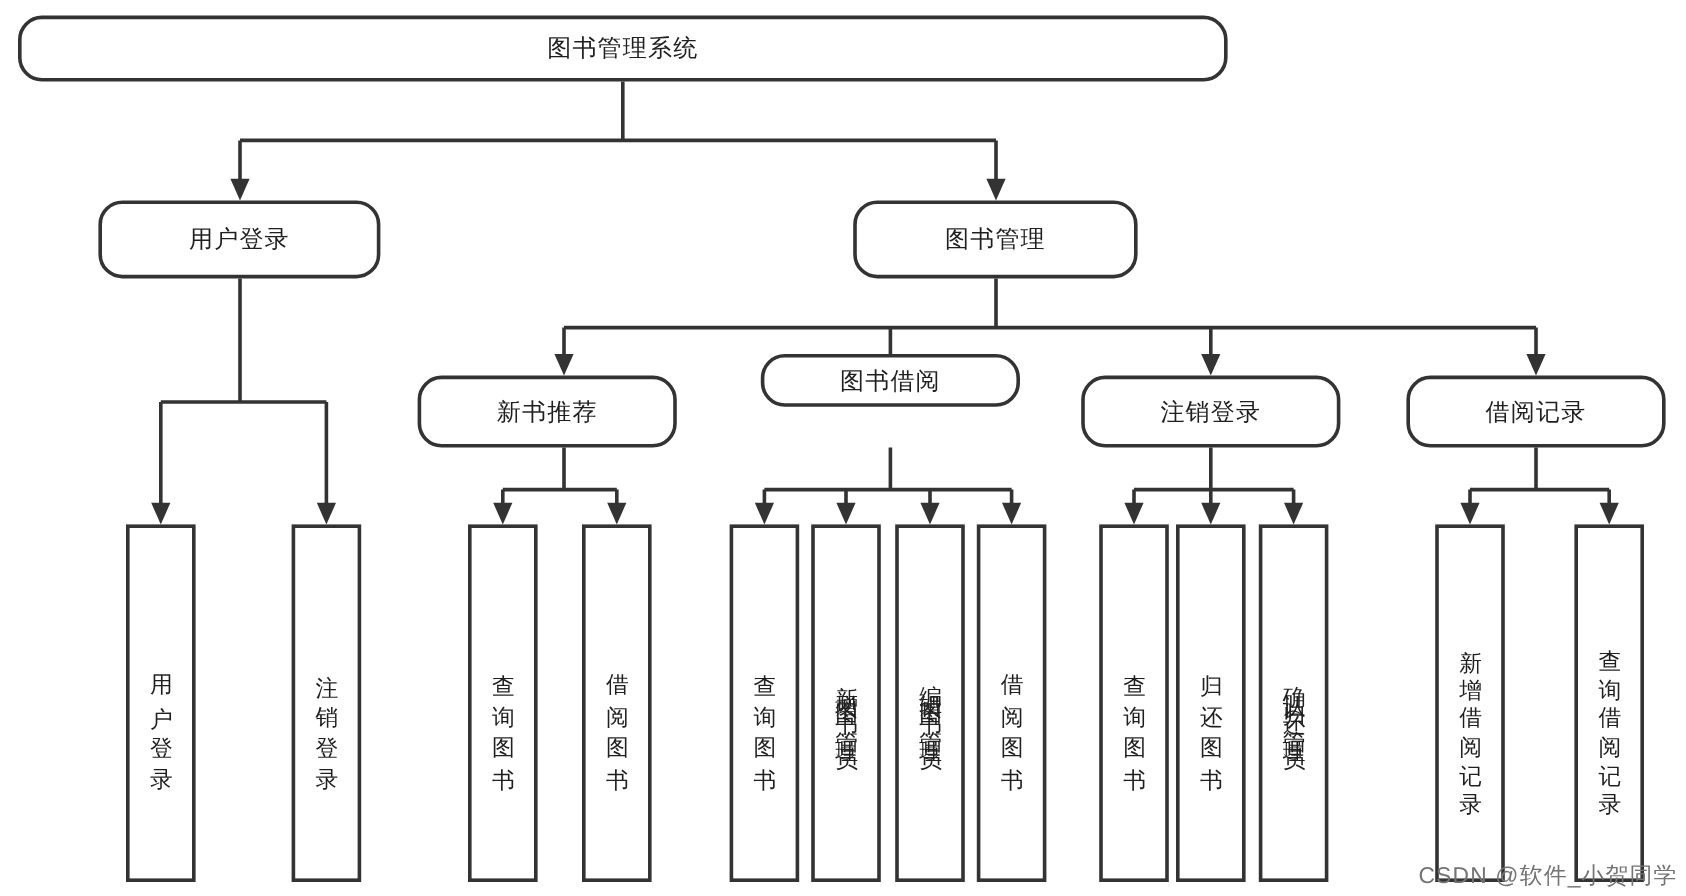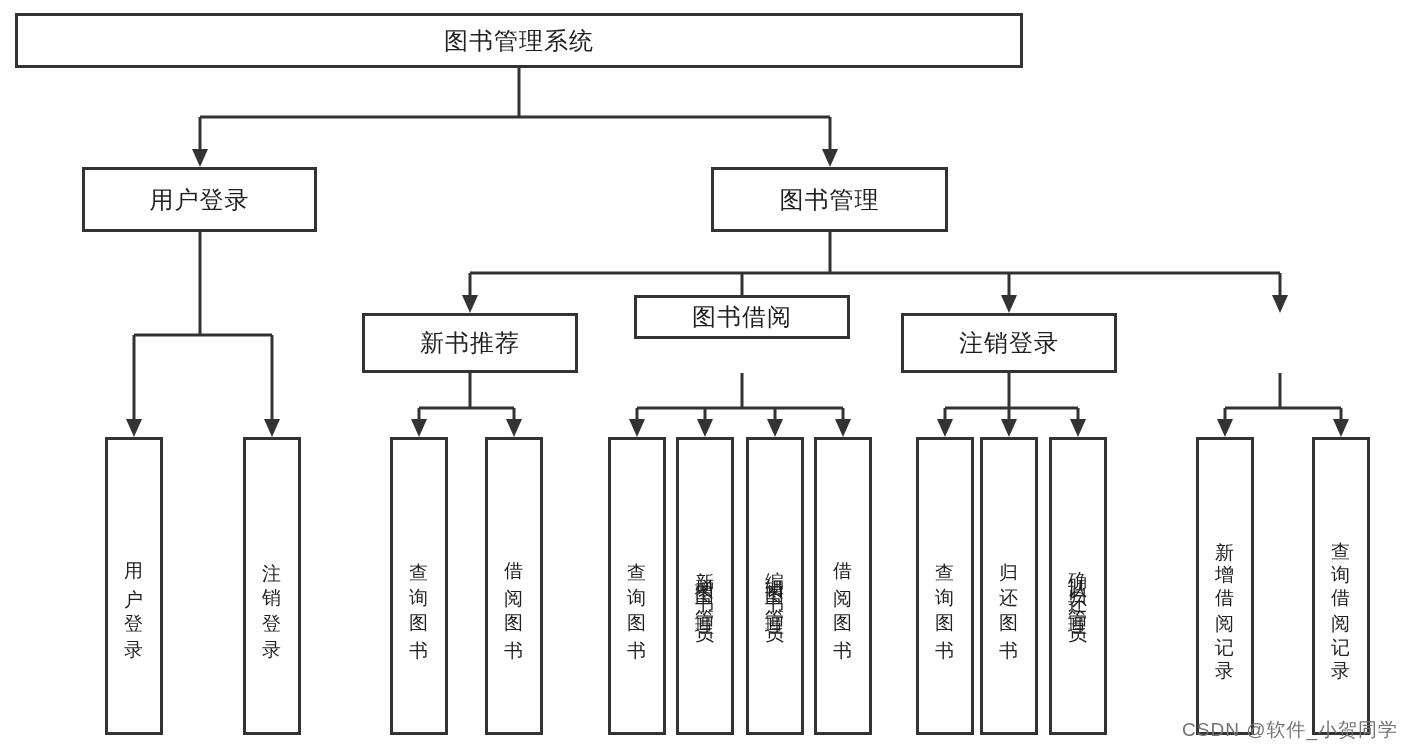--- a/index.html
+++ b/index.html
@@ -14,21 +14,21 @@
   .node{
     position:absolute;
     box-sizing:border-box;
     border:3px solid #333333;
     background:#ffffff;
     display:flex;
     align-items:center;
     justify-content:center;
     color:#1f1f1f;
   }
-  .h-node{font-size:24px;letter-spacing:1px;}
+  .h-node{font-size:20px;letter-spacing:1px;border-radius:20px;}
   .leaf{
     width:58px;height:298px;top:437px;
     border-width:3px;
   }
   .v-text{
     writing-mode:vertical-rl;
     text-orientation:mixed;
     font-size:19px;
     line-height:1;
     color:#1f1f1f;
@@ -96,28 +96,31 @@
     <span>图书管理系统</span>
   </div>
 
   <div class="node h-node" style="left:82px;top:167px;width:235px;height:65px;">
     <span>用户登录</span>
   </div>
   <div class="node h-node" style="left:711px;top:167px;width:237px;height:65px;">
     <span>图书管理</span>
   </div>
 
-  <div class="node h-node" style="left:362px;top:313px;width:216px;height:60px;">
+  <div class="node h-node" style="left:348px;top:313px;width:216px;height:60px;">
     <span>新书推荐</span>
   </div>
   <div class="node h-node" style="left:634px;top:295px;width:216px;height:44px;">
     <span>图书借阅</span>
   </div>
   <div class="node h-node" style="left:901px;top:313px;width:216px;height:60px;">
     <span>注销登录</span>
+  </div>
+  <div class="node h-node" style="left:1172px;top:313px;width:216px;height:60px;">
+    <span>借阅记录</span>
   </div>
 
   <div class="node leaf" style="left:105px;">
     <span class="v-text" style="letter-spacing: 26px; margin-bottom: -26px;">用户登录</span>
   </div>
   <div class="node leaf" style="left:243px;">
     <span class="v-text" style="letter-spacing: 26px; margin-bottom: -26px;">注销登录</span>
   </div>
 
   <div class="node leaf" style="left:390px;">

